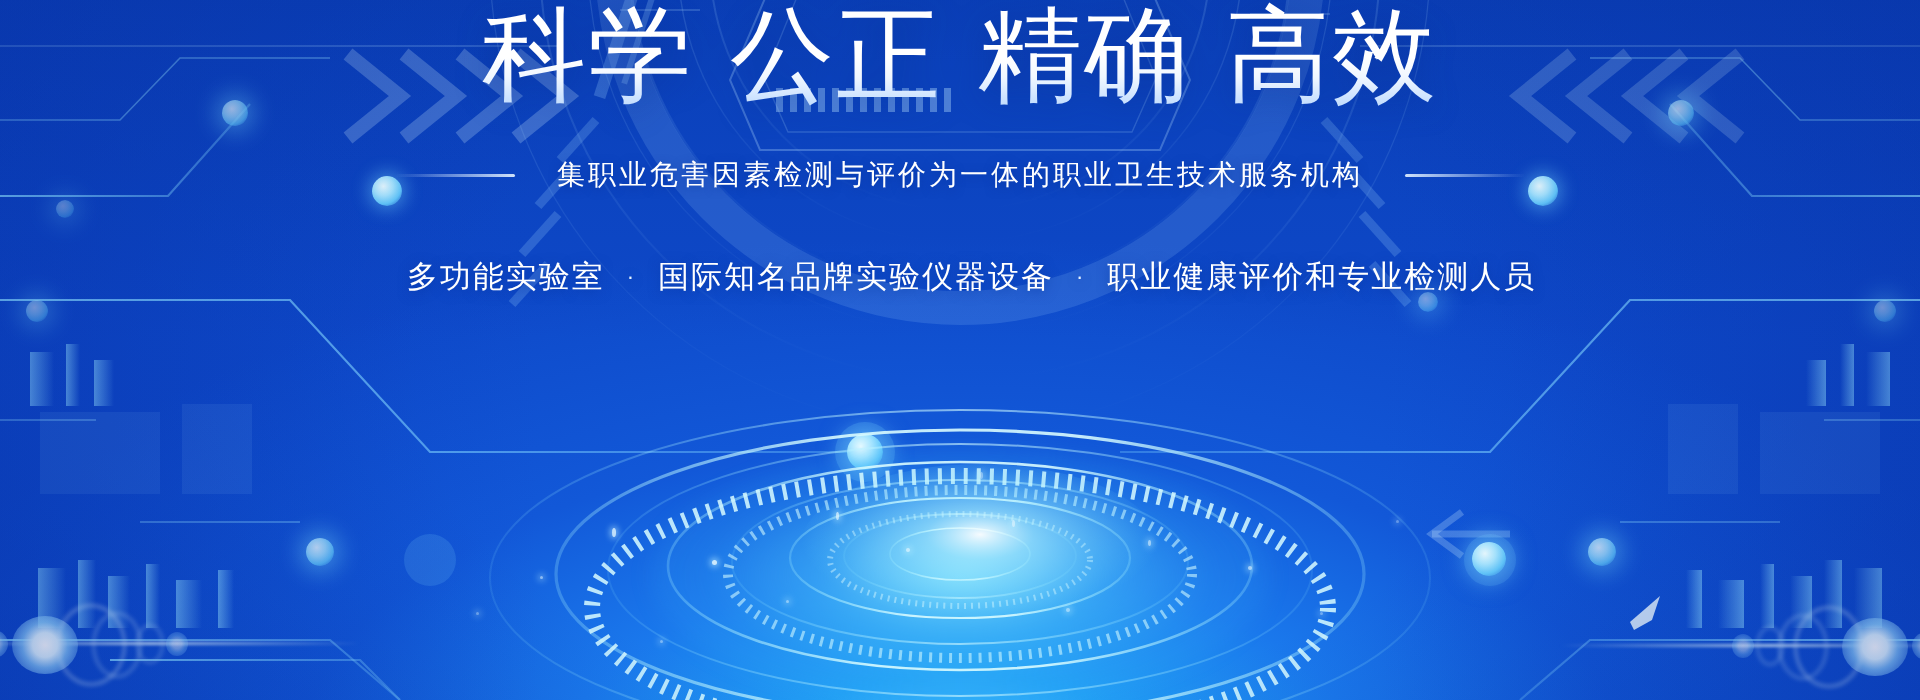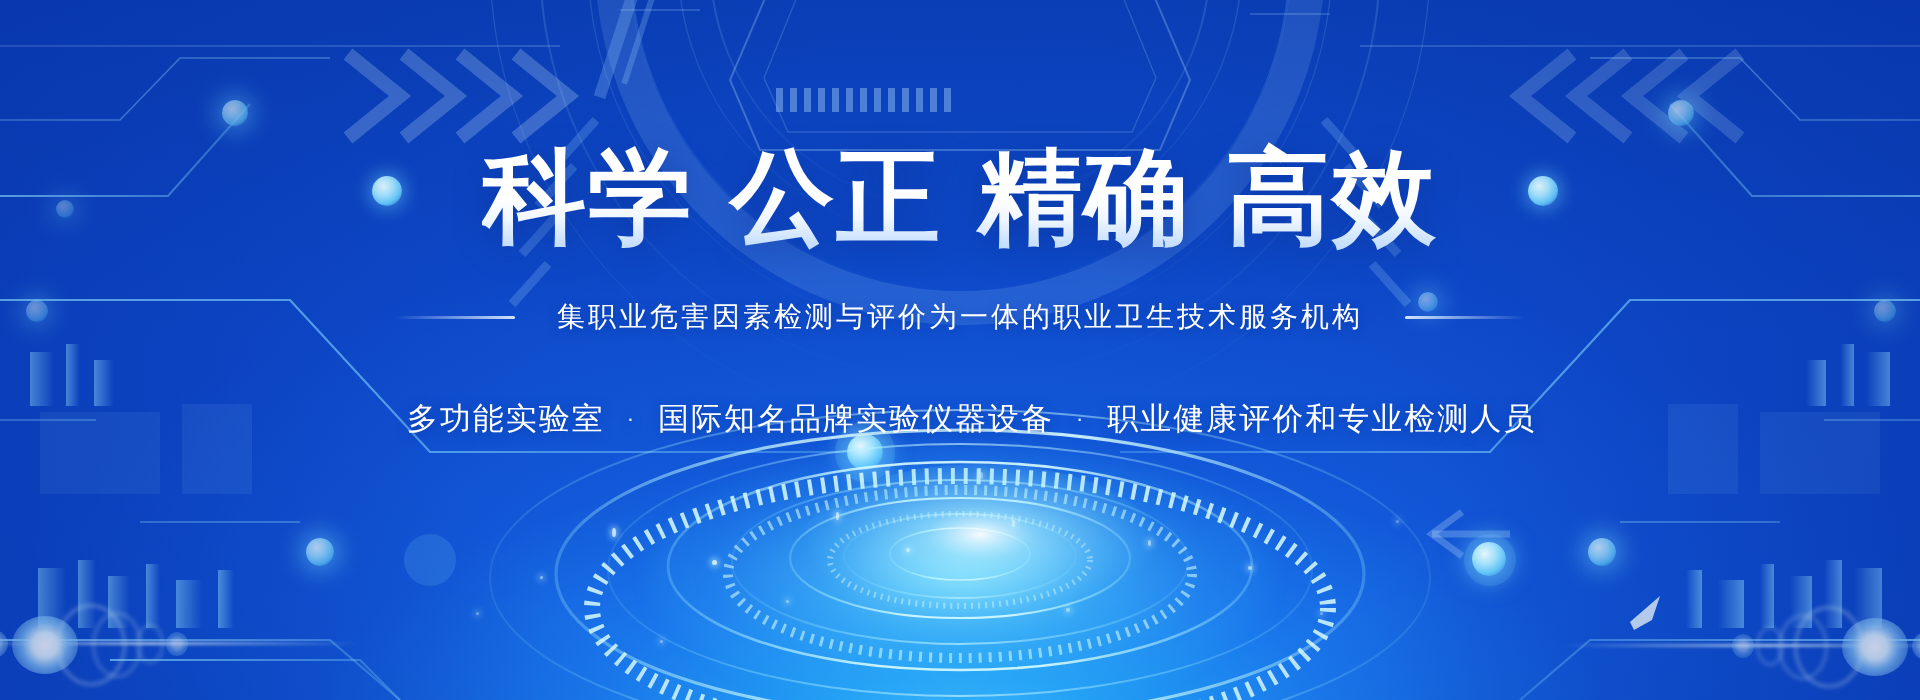--- a/index.html
+++ b/index.html
@@ -67,24 +67,23 @@
   }
 
   
   .content{
     position:absolute; left:0; right:0; top:0; height:700px;
     display:flex; flex-direction:column; align-items:center;
     z-index:40;
   }
 
   .headline{
-    margin-top:142px;
     font-size:104px;
     line-height:1.06;
-    font-weight:700;
+    font-weight:400;
     letter-spacing:2px;
     white-space:nowrap;
     background:linear-gradient(180deg, #ffffff 0%, #ffffff 52%, #f0f7ff 70%, #cfe4ff 88%, #bcd9fb 100%);
     -webkit-background-clip:text; background-clip:text;
     color:transparent; -webkit-text-fill-color:transparent;
     filter:drop-shadow(0 6px 16px rgba(4,40,130,.40));
   }
   .headline .gap{ display:inline-block; width:36px; }
 
   .sub-row{

